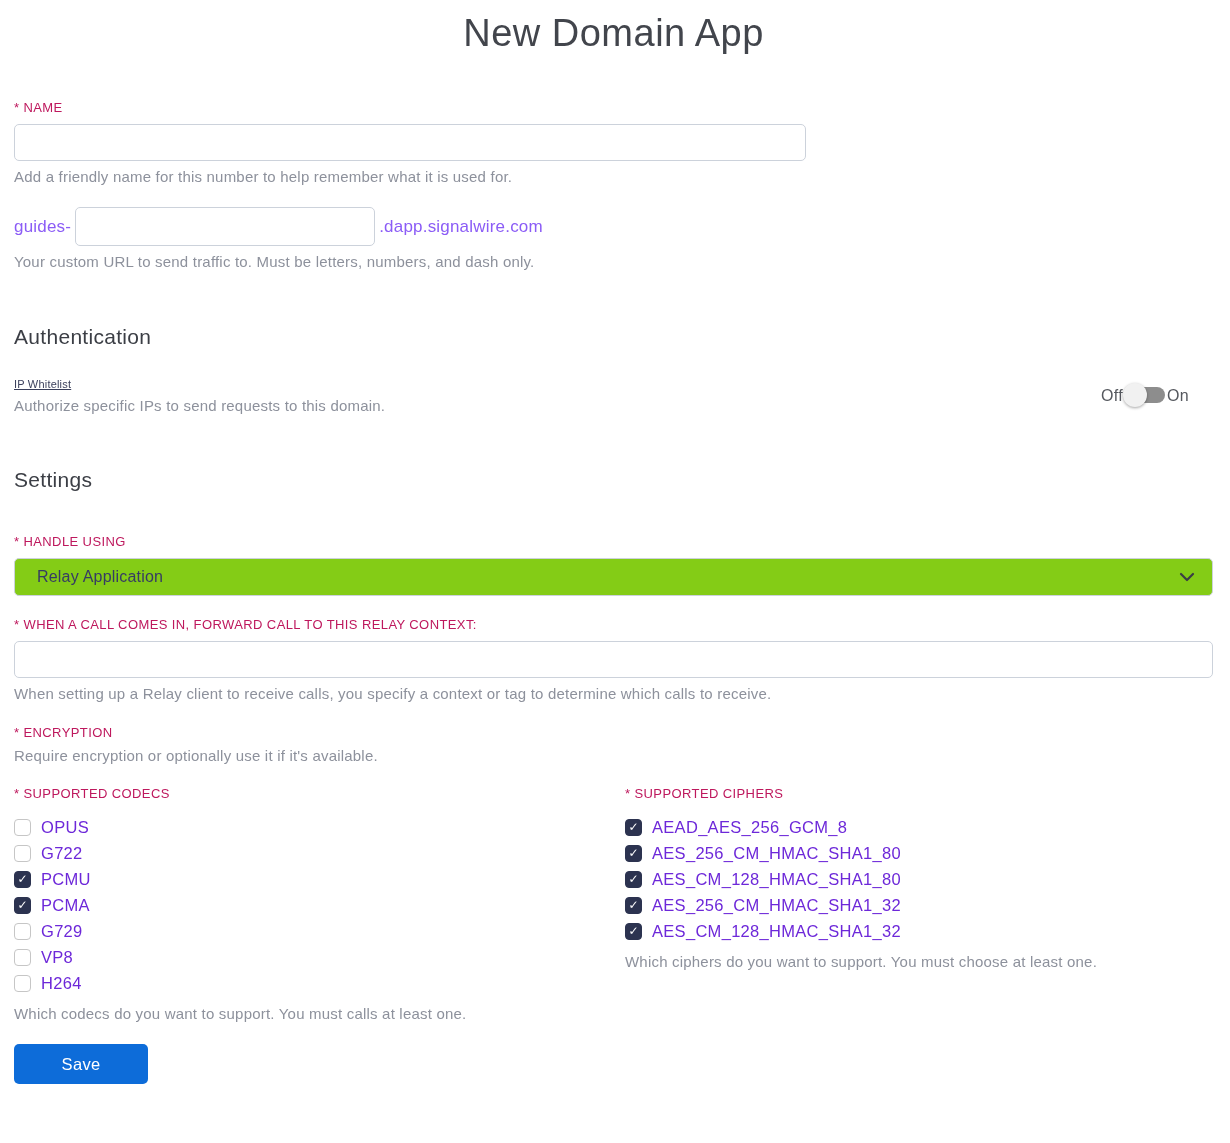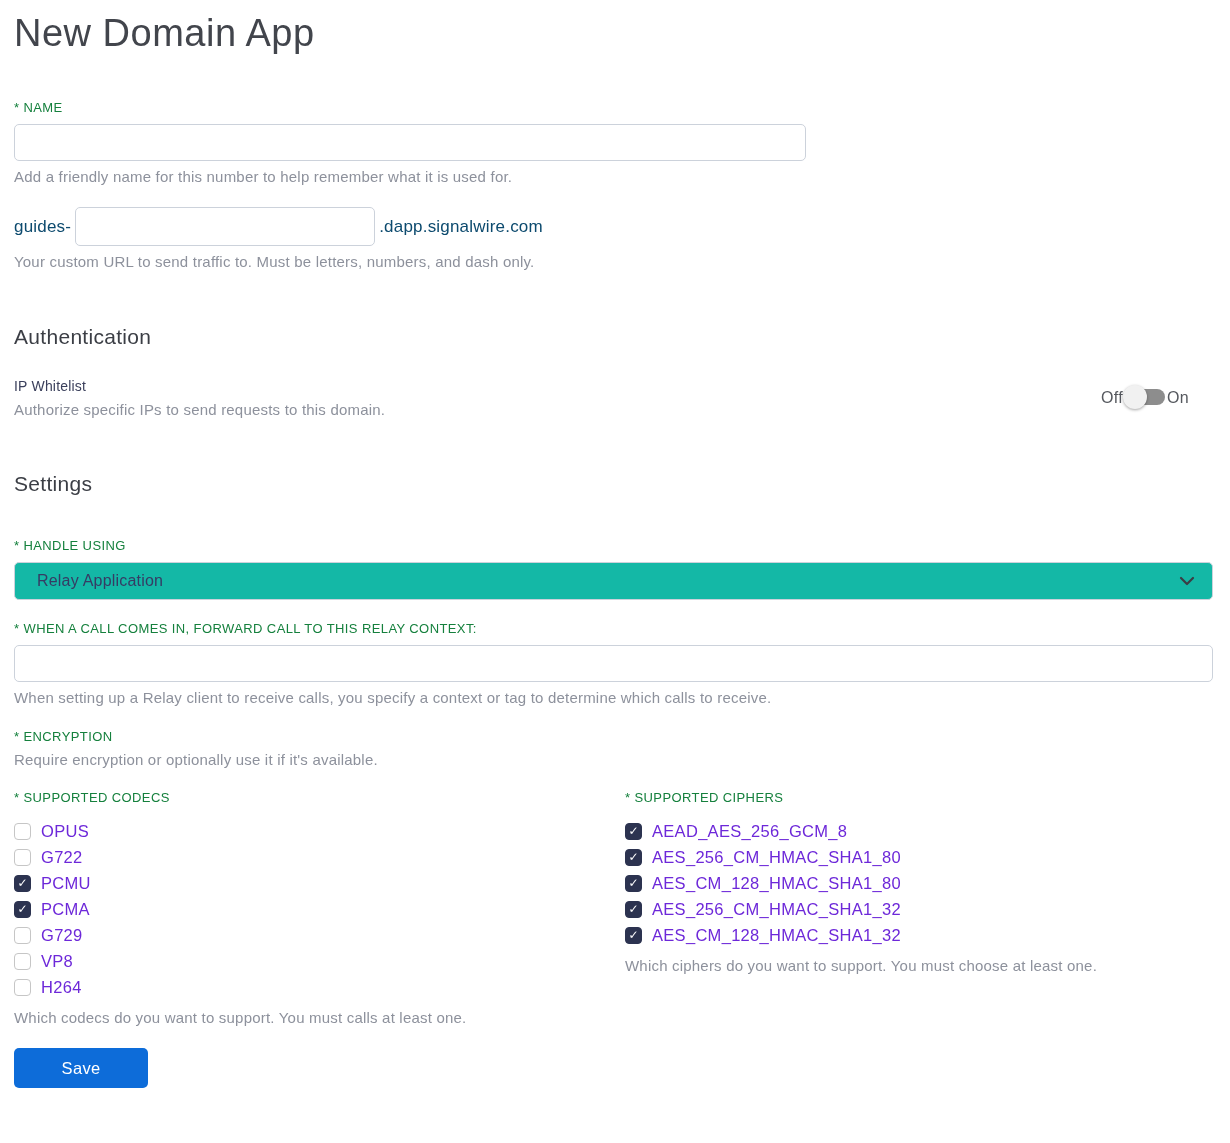--- a/index.html
+++ b/index.html
@@ -12,25 +12,26 @@
   .page {
     padding: 8px 17px 14px 14px;
     width: 1230px;
   }
   .page-title {
     font-size: 38px;
     font-weight: 300;
     color: #42454c;
     letter-spacing: 0.5px;
     margin-top: 4px;
+    text-align: center;
   }
   .field-label {
     display: block;
     font-size: 13px;
-    color: #15803d;
+    color: #be185d;
     letter-spacing: 0.4px;
     text-transform: uppercase;
   }
   .helper {
     font-size: 15px;
     color: #8d919c;
     margin-top: 7px;
     letter-spacing: 0.2px;
   }
   .text-input {
@@ -51,42 +52,43 @@
   .group-name .text-input { width: 792px; margin-top: 9px; }
   
   .group-appurl { margin-top: 22px; }
   .url-row {
     display: flex;
     align-items: center;
     margin-top: 8px;
   }
   .url-prefix, .url-suffix {
     font-size: 17px;
-    color: #0c4a6e;
+    color: #8b5cf6;
     letter-spacing: 0.2px;
   }
   .url-row .text-input { width: 300px; height: 39px; margin: 0 4px; }
   
   .section-heading {
     font-size: 21px;
     font-weight: 400;
     color: #3b3e45;
     letter-spacing: 0.3px;
   }
   .section-auth { margin-top: 55px; }
   .auth-row {
     display: flex;
     justify-content: space-between;
     align-items: center;
     margin-top: 29px;
   }
   .subfield-label {
-    font-size: 14px;
+    font-size: 11px;
     color: #3a3f5b;
     letter-spacing: 0.2px;
+    text-decoration: underline;
   }
   .auth-left .helper { margin-top: 7px; }
   .toggle-group {
     display: flex;
     gap: 2px;
     padding-right: 24px;
   }
   .toggle-text {
     font-size: 16px;
     color: #55585e;
@@ -113,21 +115,21 @@
   }
   
   .section-settings { margin-top: 54px; }
   .group-handle { margin-top: 42px; }
   .select-box {
     position: relative;
     margin-top: 9px;
     height: 38px;
     border: 1px solid #ccd2db;
     border-radius: 5px;
-    background: #14b8a6;
+    background: #84cc16;
     display: flex;
     align-items: center;
     padding: 0 40px 0 22px;
     cursor: pointer;
   }
   .select-value {
     font-size: 16px;
     color: #363b64;
     letter-spacing: 0.2px;
   }

